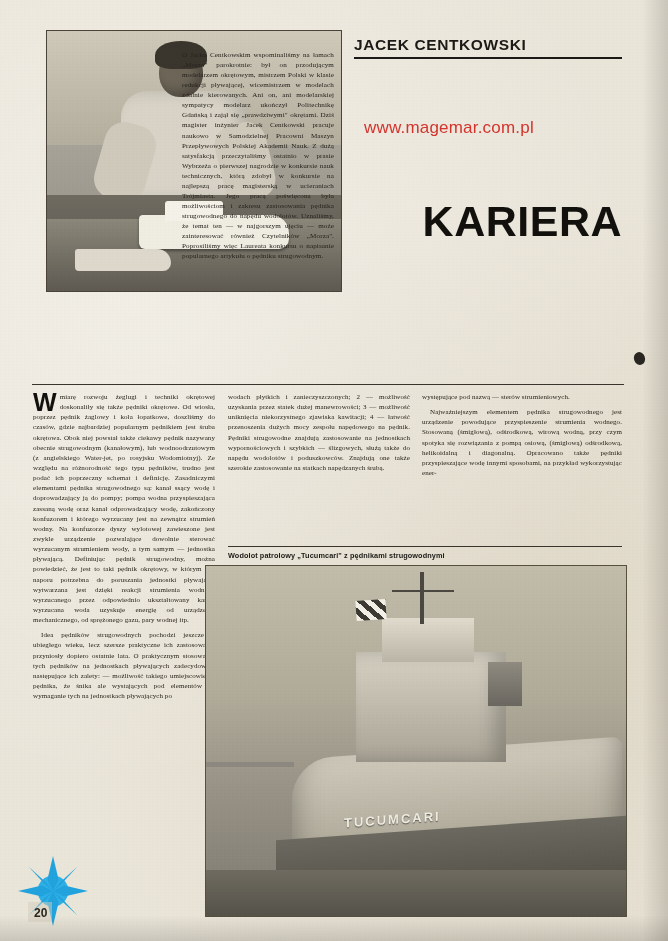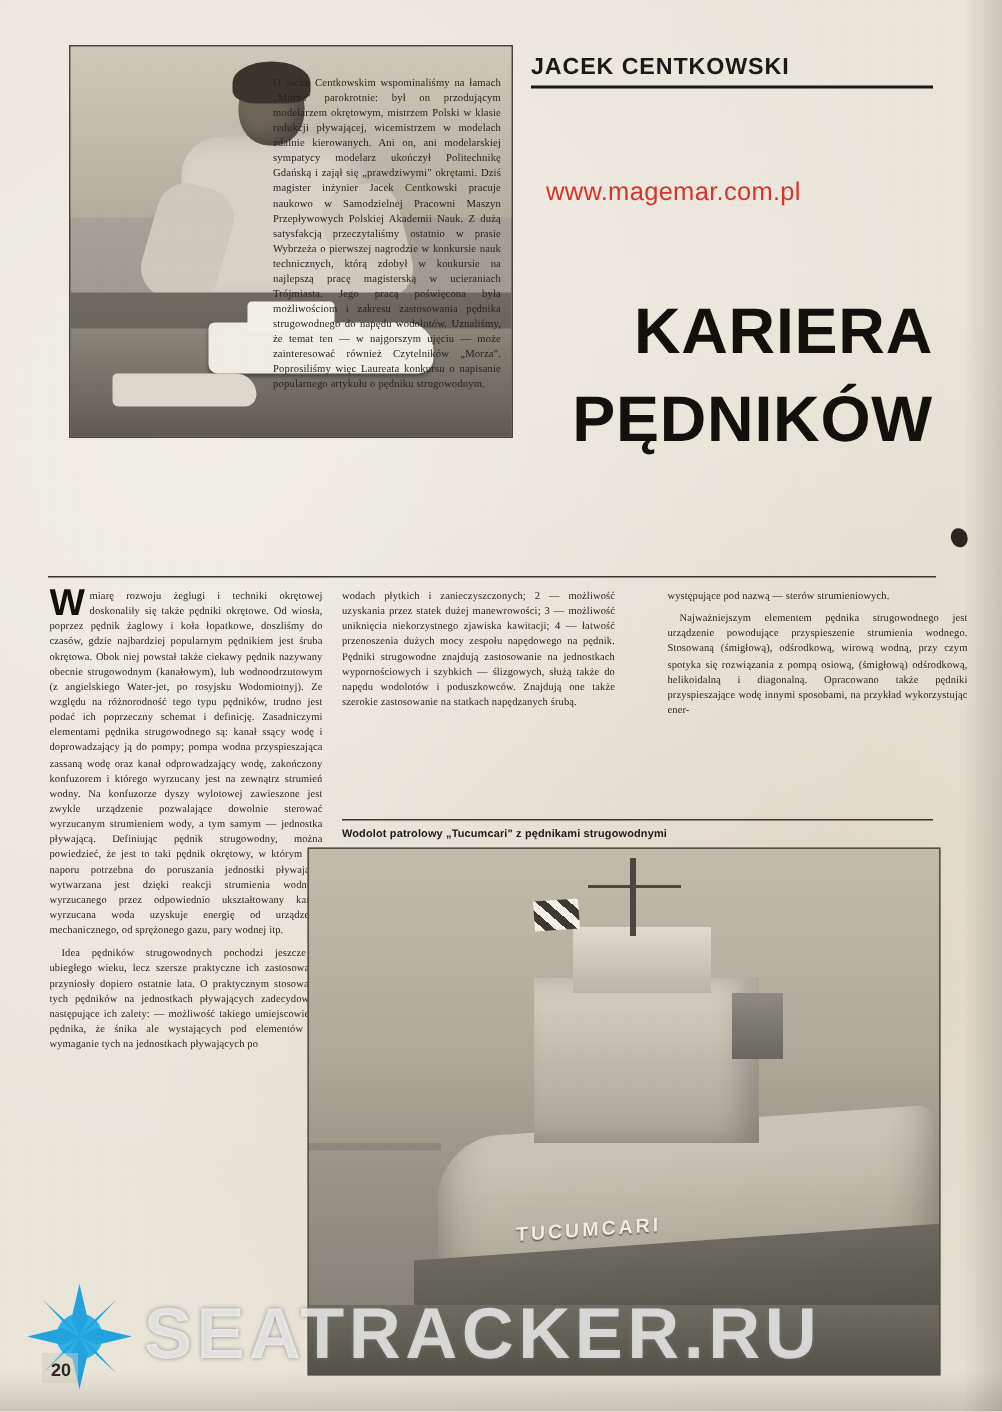--- a/index.html
+++ b/index.html
@@ -212,21 +212,21 @@
     font-size: 7.0px;
     line-height: 1.45;
     text-align: justify;
     color: #272319;
     letter-spacing: 0.08px;
   }
   .col p { margin: 0 0 5px 0; text-indent: 8px; }
   .col p.first { text-indent: 0; }
   .col1 { left: 33px; width: 182px; height: 520px; overflow: hidden; }
   .col2 { left: 228px; width: 182px; height: 190px; overflow: hidden; }
-  .col3 { left: 445px; width: 200px; height: 175px; overflow: hidden; }
+  .col3 { left: 422px; width: 200px; height: 175px; overflow: hidden; }
 
   .dropcap {
     float: left;
     font-family: "Liberation Sans", sans-serif;
     font-weight: bold;
     font-size: 25px;
     line-height: 19px;
     padding: 1px 3px 0 0;
     color: #13110e;
   }
@@ -416,21 +416,20 @@
 
   <div class="intro-box">O Jacku Centkowskim wspominaliśmy na łamach „Morza" parokrotnie: był on przodującym modelarzem okrętowym, mistrzem Polski w klasie redukcji pływającej, wicemistrzem w modelach zdalnie kierowanych. Ani on, ani modelarskiej sympatycy modelarz ukończył Politechnikę Gdańską i zajął się „prawdziwymi" okrętami. Dziś magister inżynier Jacek Centkowski pracuje naukowo w Samodzielnej Pracowni Maszyn Przepływowych Polskiej Akademii Nauk. Z dużą satysfakcją przeczytaliśmy ostatnio w prasie Wybrzeża o pierwszej nagrodzie w konkursie nauk technicznych, którą zdobył w konkursie na najlepszą pracę magisterską w ucieraniach Trójmiasta. Jego pracą poświęcona była możliwościom i zakresu zastosowania pędnika strugowodnego do napędu wodolotów. Uznaliśmy, że temat ten — w najgorszym ujęciu — może zainteresować również Czytelników „Morza". Poprosiliśmy więc Laureata konkursu o napisanie popularnego artykułu o pędniku strugowodnym.</div>
 
   <div class="byline">JACEK CENTKOWSKI</div>
   <div class="byline-rule"></div>
 
   <div class="watermark-url">www.magemar.com.pl</div>
 
   <div class="headline">
     <div>KARIERA</div>
-    <div>PĘDNIKÓW</div>
   </div>
   <div class="blob"></div>
 
   <div class="rule-main"></div>
 
   <div class="col col1">
     <p class="first">
       <span class="dropcap">W</span><span> miarę rozwoju żeglugi i techniki okrętowej doskonaliły się także pędniki okrętowe. Od wiosła, poprzez pędnik żaglowy i koła łopatkowe, doszliśmy do czasów, gdzie najbardziej popularnym pędnikiem jest śruba okrętowa. Obok niej powstał także ciekawy pędnik nazywany obecnie strugowodnym (kanałowym), lub wodnoodrzutowym (z angielskiego Water-jet, po rosyjsku Wodomiotnyj). Ze względu na różnorodność tego typu pędników, trudno jest podać ich poprzeczny schemat i definicję. Zasadniczymi elementami pędnika strugowodnego są: kanał ssący wodę i doprowadzający ją do pompy; pompa wodna przyspieszająca zassaną wodę oraz kanał odprowadzający wodę, zakończony konfuzorem i którego wyrzucany jest na zewnątrz strumień wodny. Na konfuzorze dyszy wylotowej zawieszone jest zwykle urządzenie pozwalające dowolnie sterować wyrzucanym strumieniem wody, a tym samym — jednostka pływającą. Definiując pędnik strugowodny, można powiedzieć, że jest to taki pędnik okrętowy, w którym siła naporu potrzebna do poruszania jednostki pływającej wytwarzana jest dzięki reakcji strumienia wodnego wyrzucanego przez odpowiednio ukształtowany kanał; wyrzucana woda uzyskuje energię od urządzenia mechanicznego, od sprężonego gazu, pary wodnej itp.</span>
     </p>
     <p><span>Idea pędników strugowodnych pochodzi jeszcze z ubiegłego wieku, lecz szersze praktyczne ich zastosowanie przyniosły dopiero ostatnie lata. O praktycznym stosowaniu tych pędników na jednostkach pływających zadecydowały następujące ich zalety: — możliwość takiego umiejscowienia pędnika, że śnika ale wystających pod elementów co wymaganie tych na jednostkach pływających po</span></p>
@@ -474,21 +473,20 @@
         <path d="M100 50 L66 58 L50 50 L66 42 Z"></path>
         <path d="M50 100 L42 66 L50 50 L58 66 Z"></path>
         <path d="M0 50 L34 42 L50 50 L34 58 Z"></path>
         <path d="M85 15 L62 40 L50 50 L60 38 Z"></path>
         <path d="M15 85 L38 60 L50 50 L40 62 Z"></path>
         <path d="M85 85 L60 62 L50 50 L62 60 Z"></path>
         <path d="M15 15 L40 38 L50 50 L38 40 Z"></path>
       </g>
     </svg>
   </div>
-  <div class="wm-text">SEATRACKER.RU</div>
 
   <div class="page-number-box"></div>
   <div class="page-number">20</div>
 
   <div class="paper-noise"></div>
   <div class="edge-shadow"></div>
   <div class="bottom-shadow"></div>
 </div>
 
 </body></html>

